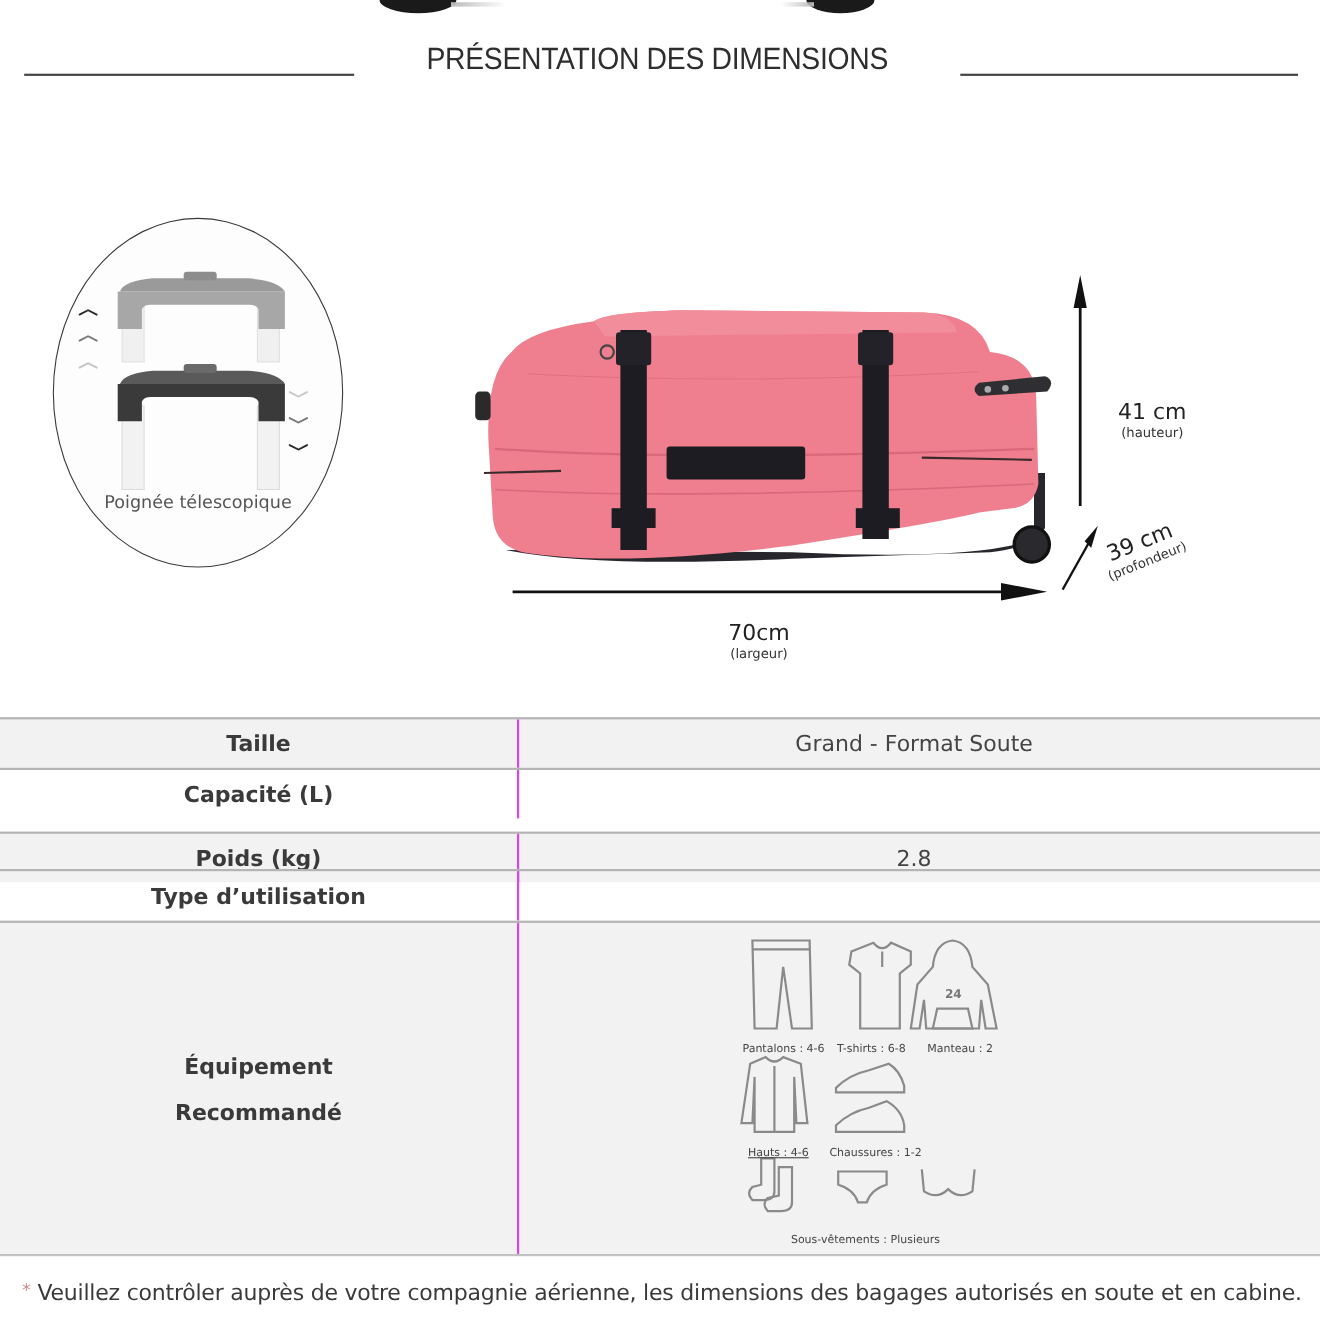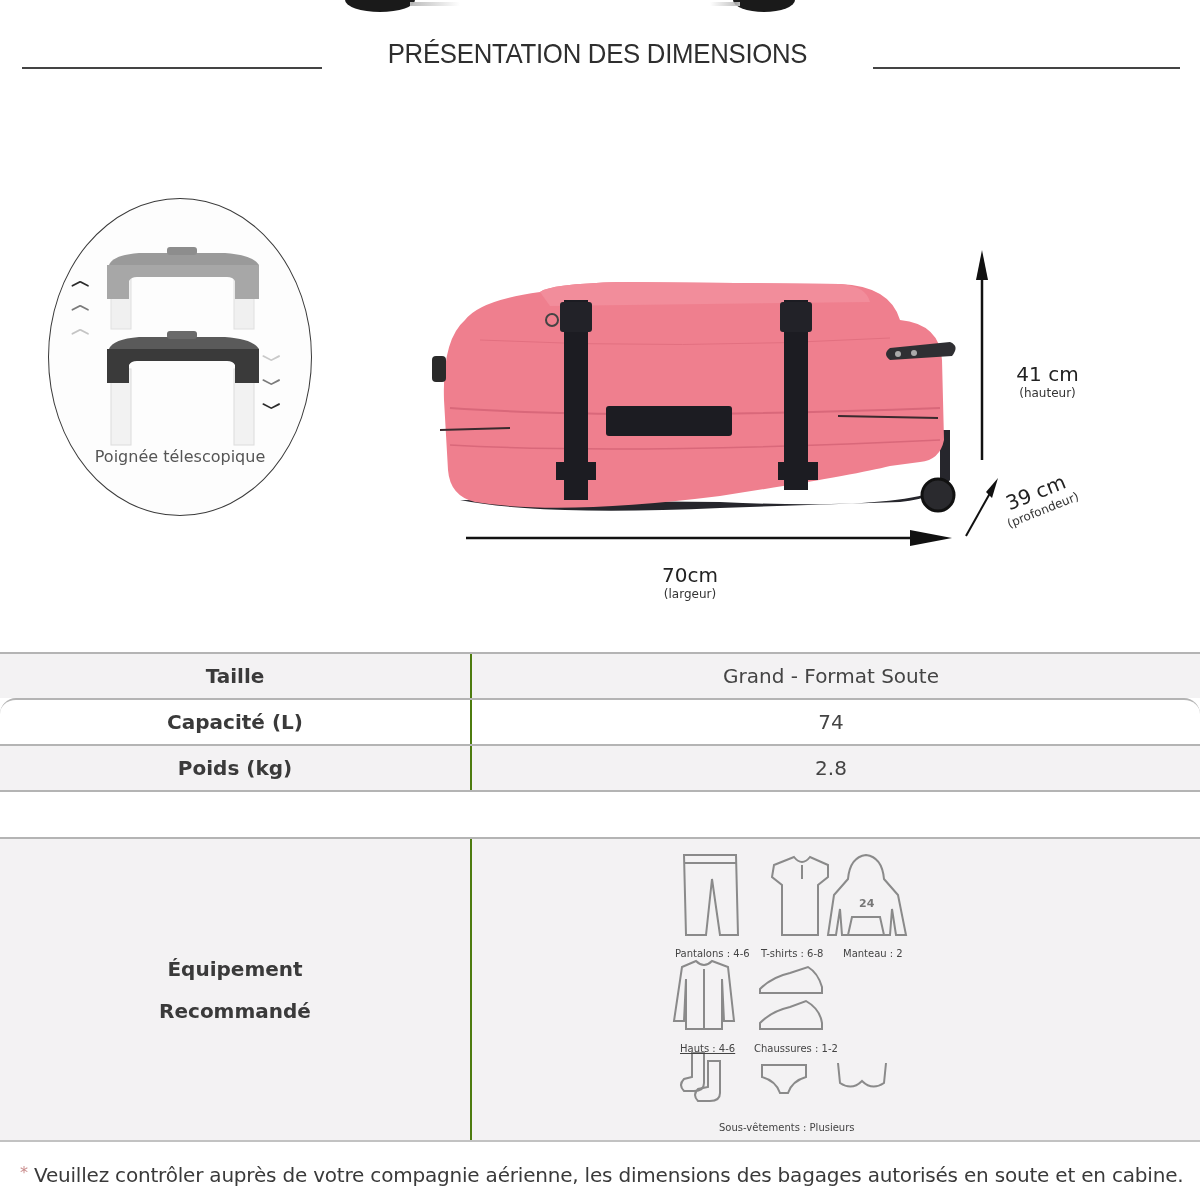--- a/index.html
+++ b/index.html
@@ -28,21 +28,21 @@
   
   .bag-wrap { position: absolute; left: 420px; top: 240px; width: 580px; height: 320px; }
   .dim-label { position: absolute; text-align: center; color: #222; }
   .dim-value { font-size: 20px; }
   .dim-sub { font-size: 12px; color: #333; }
 
   
   .spec-table { position: absolute; left: 0; top: 652px; width: 1200px; }
   .spec-row { position: absolute; left: 0; width: 1200px; border-top: 2px solid #b4b4b4; display: flex; }
   .spec-row.shaded { background: #f3f2f3; }
-  .spec-key { width: 472px; height: 100%; display: flex; align-items: center; justify-content: center; font-size: 20px; font-weight: bold; color: #3a3a3a; border-right: 2px solid #4d7c0f; }
+  .spec-key { width: 472px; height: 100%; display: flex; align-items: center; justify-content: center; font-size: 20px; font-weight: bold; color: #3a3a3a; border-right: 2px solid #d946ef; }
   .spec-val { flex: 1; height: 100%; display: flex; align-items: center; justify-content: center; font-size: 20px; color: #444; padding-right: 10px; }
   .table-bottom { position: absolute; left: 0; top: 1140px; width: 1200px; height: 2px; background: #c2c2c2; }
 
   .equip-key { flex-direction: column; line-height: 42px; }
   .equip-val { position: relative; }
   .equip-label { position: absolute; font-size: 10px; color: #444; white-space: nowrap; }
 
   .footnote { position: absolute; left: 20px; top: 1163px; font-size: 20px; color: #3a3a3a; white-space: nowrap; letter-spacing: -0.2px; }
   .footnote .star { color: #c98b8b; font-size: 16px; vertical-align: top; }
 </style>
@@ -138,29 +138,29 @@
 <div class="dim-label" style="left:640px;top:563px;width:100px;">
   <div class="dim-value">70cm</div>
   <div class="dim-sub">(largeur)</div>
 </div>
 
 <div class="spec-table">
   <div class="spec-row shaded" style="top:0;height:46px;">
     <div class="spec-key">Taille</div>
     <div class="spec-val">Grand - Format Soute</div>
   </div>
-  <div class="spec-row" style="top:46px;height:46px;border-radius:16px;">
+  <div class="spec-row" style="top:46px;height:46px;">
     <div class="spec-key">Capacité (L)</div>
-    <div class="spec-val">74</div>
-  </div>
-  <div class="spec-row shaded" style="top:92px;height:46px;">
+  </div>
+  <div class="spec-row shaded" style="top:104px;height:46px;">
     <div class="spec-key">Poids (kg)</div>
     <div class="spec-val">2.8</div>
   </div>
   <div class="spec-row" style="top:138px;height:47px;">
+    <div class="spec-key">Type d’utilisation</div>
   </div>
   <div class="spec-row shaded" style="top:185px;height:303px;">
     <div class="spec-key equip-key">
       <span>Équipement</span>
       <span>Recommandé</span>
     </div>
     <div class="spec-val equip-val">
       <svg width="728" height="303" viewBox="0 0 728 303" style="position:absolute;left:0;top:0;" fill="none" stroke="#8a8a8a" stroke-width="2">
 
         <g>

